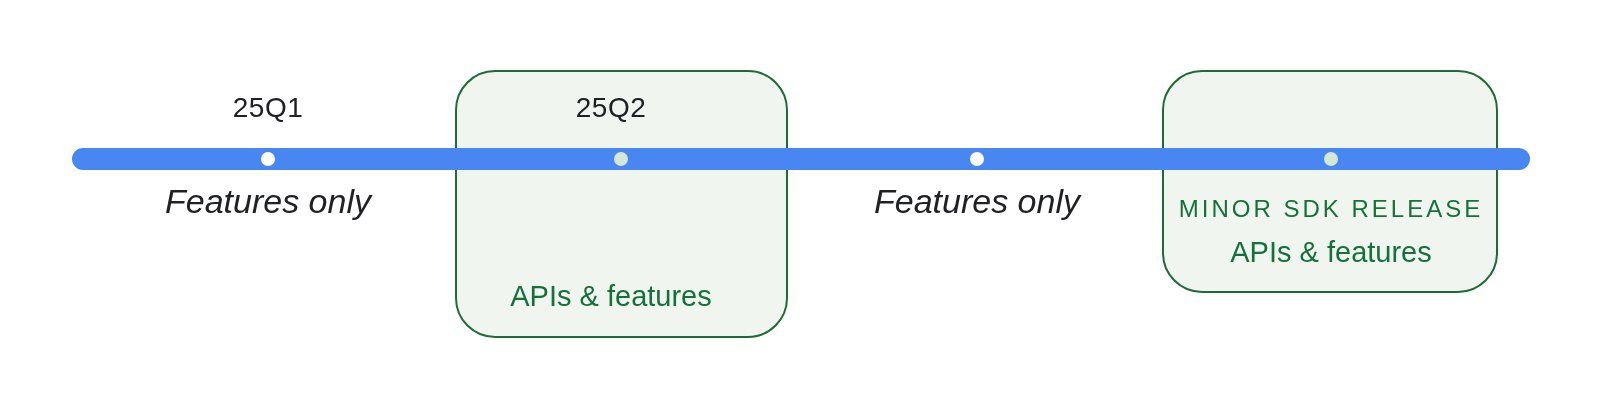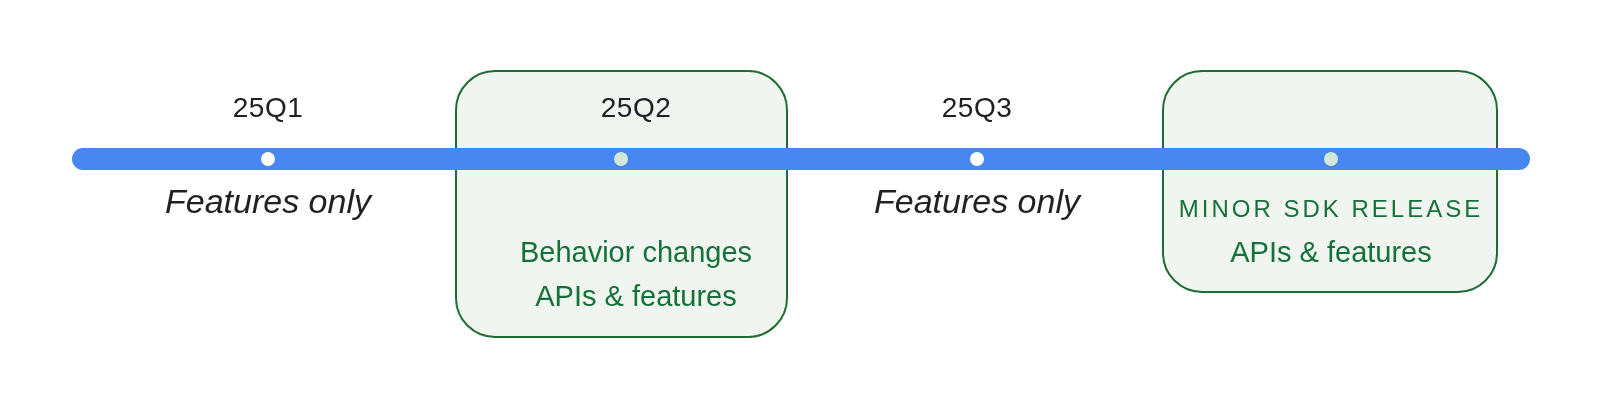--- a/index.html
+++ b/index.html
@@ -57,21 +57,21 @@
   
   .col{
     position:absolute;
     top:0;
     width:360px;
     height:409px;
     z-index:4;
     pointer-events:none;
   }
   .col.c1{left:88px;}
-  .col.c2{left:456px;}
+  .col.c2{left:431px;}
   .col.c3{left:797px;}
   .col.c4{left:1151px;}
   .col > div{
     position:absolute;
     left:0;width:100%;
     text-align:center;
     white-space:nowrap;
   }
   .q-label{
     top:92px;
@@ -122,26 +122,24 @@
   <div class="dot white c3"></div>
   <div class="dot mint c4"></div>
 
   <div class="col c1">
     <div class="q-label">25Q1</div>
     <div class="note">Features only</div>
   </div>
 
   <div class="col c2">
     <div class="q-label">25Q2</div>
-    <div class="release-detail-1">Behavior changes</div>
     <div class="release-detail-2">APIs &amp; features</div>
   </div>
 
   <div class="col c3">
-    <div class="q-label">25Q3</div>
     <div class="note">Features only</div>
   </div>
 
   <div class="col c4">
     <div class="release-heading">MINOR SDK RELEASE</div>
     <div class="release-detail-1">APIs &amp; features</div>
   </div>
 
 </div>
 

